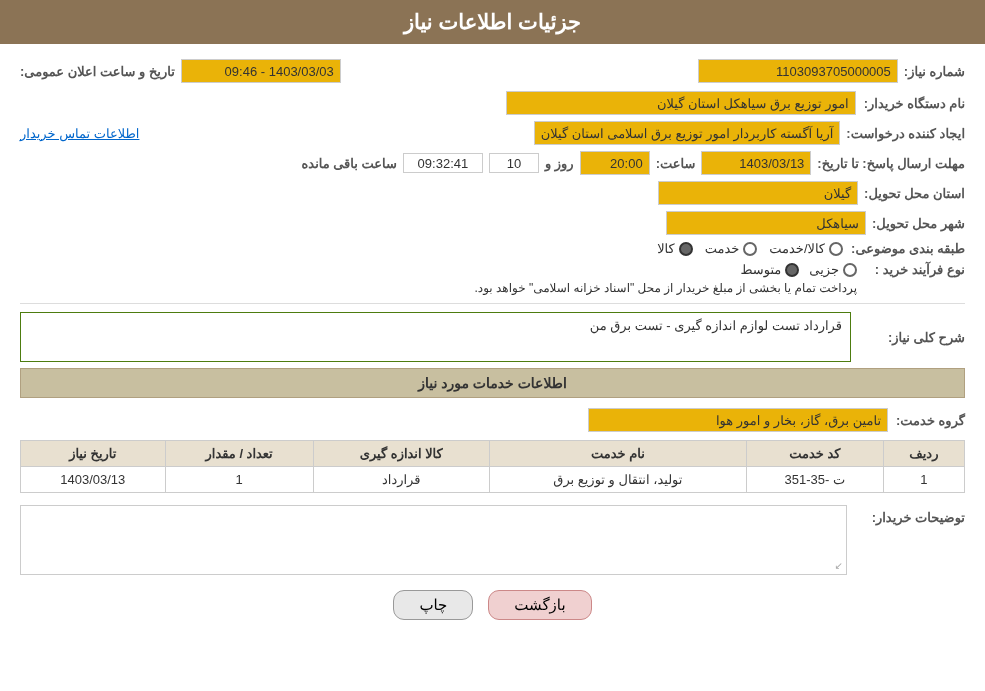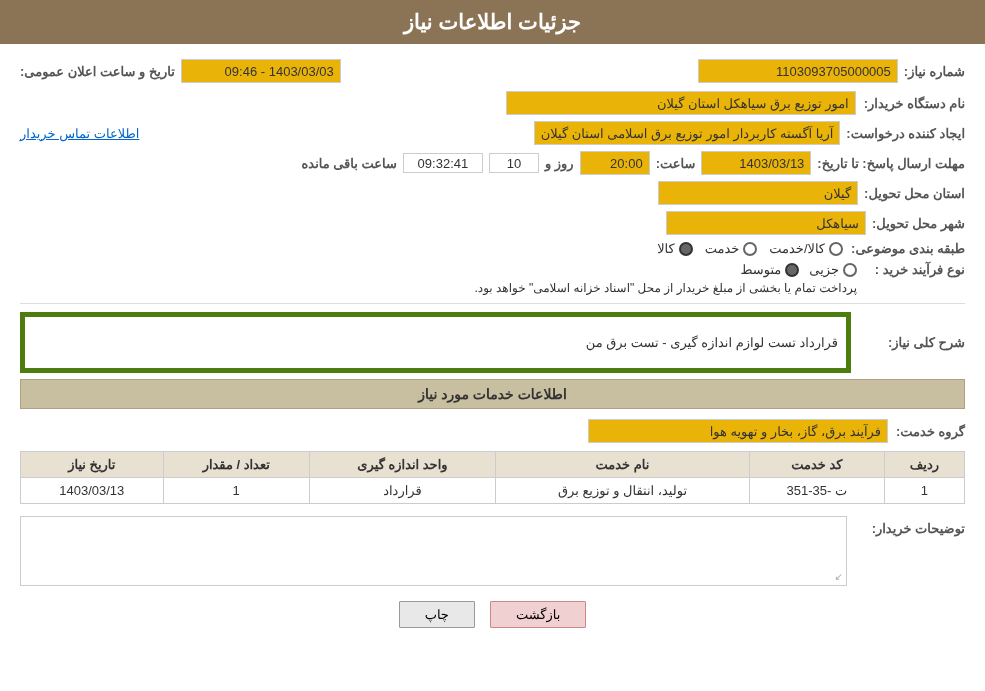--- a/index.html
+++ b/index.html
@@ -129,24 +129,24 @@
     }
     .buttons-row {
       display: flex;
       justify-content: center;
       gap: 15px;
       margin-top: 15px;
       margin-bottom: 10px;
     }
     .btn {
       padding: 5px 25px;
-      font-size: 13px;
+      font-size: 15px;
       cursor: pointer;
       border: 1px solid #999;
-      border-radius: 1px;
+      border-radius: 11px;
     }
     .btn-print {
       background: #e8e8e8;
     }
     .btn-back {
       background: #f0d0d0;
       border-color: #cc8888;
     }
     .section-divider {
       height: 1px;
@@ -276,40 +276,40 @@
           <div class="description-note" style="margin-top:4px;">پرداخت تمام یا بخشی از مبلغ خریدار از محل "اسناد خزانه اسلامی" خواهد بود.</div>
         </div>
       </div>
     </div>
 
     <div class="section-divider"></div>
 
     <div class="two-col-row" style="margin-bottom:6px;align-items:flex-start;">
       <div class="col-right" style="gap:4px;width:100%;">
         <span class="label-cell" style="min-width:110px;white-space:nowrap;">شرح کلی نیاز:</span>
-        <div style="flex:1;border:5px solid #4d7c0f;background:#fff;min-height:50px;padding:18px 8px;text-align:right;">قرارداد تست لوازم اندازه گیری - تست برق من</div>
+        <div style="flex:1;border:1px solid #4d7c0f;background:#fff;min-height:50px;padding:5px 8px;text-align:right;">قرارداد تست لوازم اندازه گیری - تست برق من</div>
       </div>
     </div>
 
     <div class="section-header">اطلاعات خدمات مورد نیاز</div>
 
     <div class="two-col-row" style="margin-bottom:8px;">
       <div class="col-right" style="gap:8px;">
         <span class="label-cell">گروه خدمت:</span>
-        <span class="input-box" style="min-width:300px;display:inline-flex;align-items:center;">فرآیند برق، گاز، بخار و تهویه هوا</span>
+        <span class="input-box" style="min-width:300px;display:inline-flex;align-items:center;">تامین برق، گاز، بخار و امور هوا</span>
       </div>
     </div>
 
     <table class="services-table">
       <thead>
         <tr>
           <th>ردیف</th>
           <th>کد خدمت</th>
           <th>نام خدمت</th>
-          <th>واحد اندازه گیری</th>
+          <th>کالا اندازه گیری</th>
           <th>تعداد / مقدار</th>
           <th>تاریخ نیاز</th>
         </tr>
       </thead>
       <tbody id="services-tbody">
       <tr>
       <td>1</td>
       <td>ت -35-351</td>
       <td>تولید، انتقال و توزیع برق</td>
       <td>قرارداد</td>

